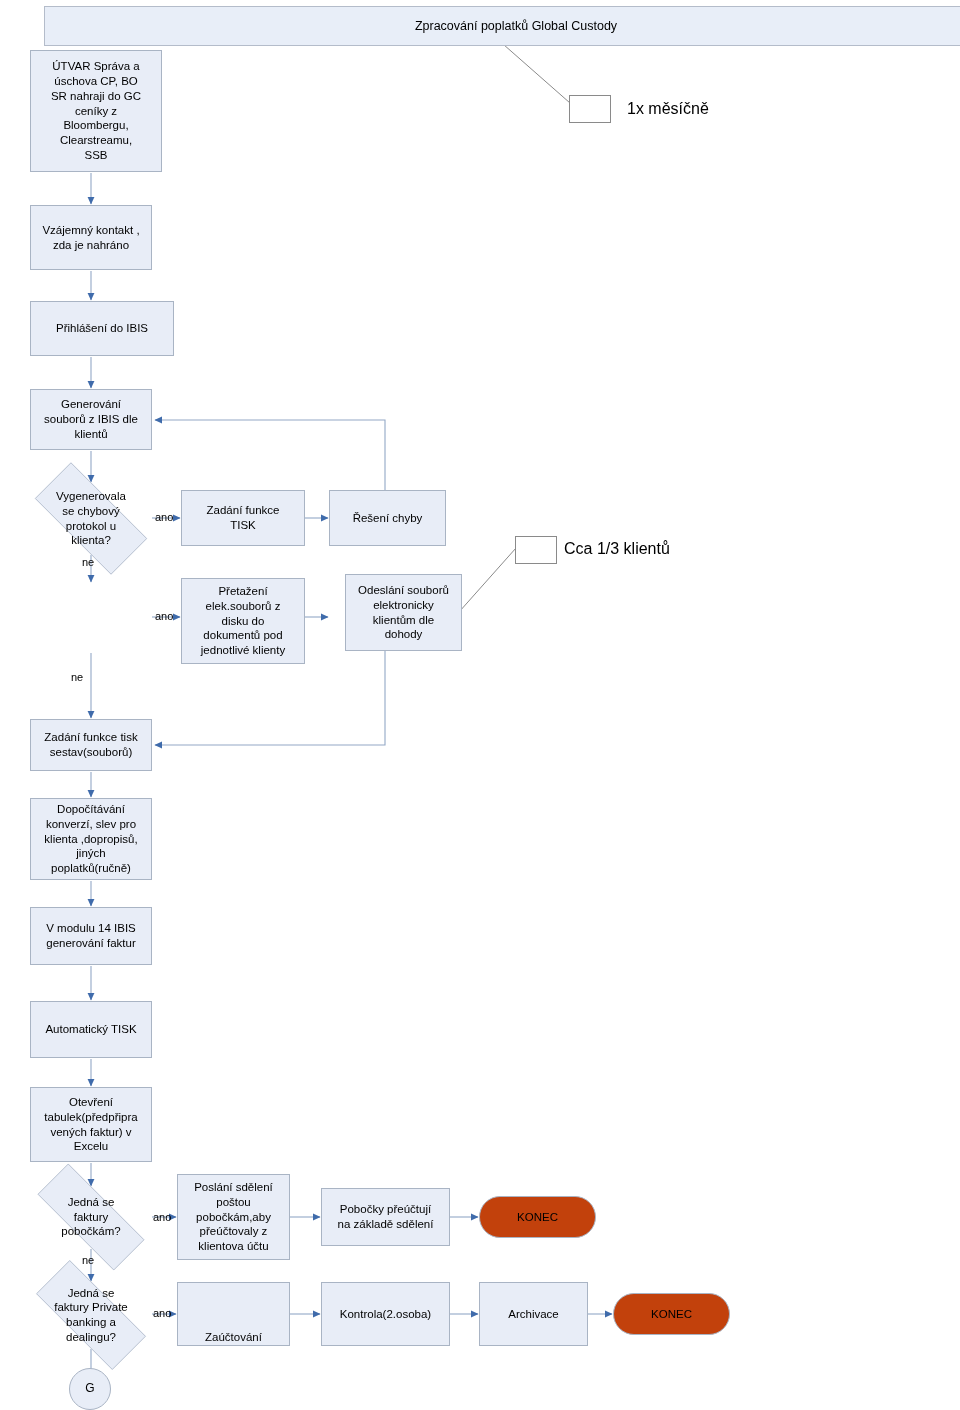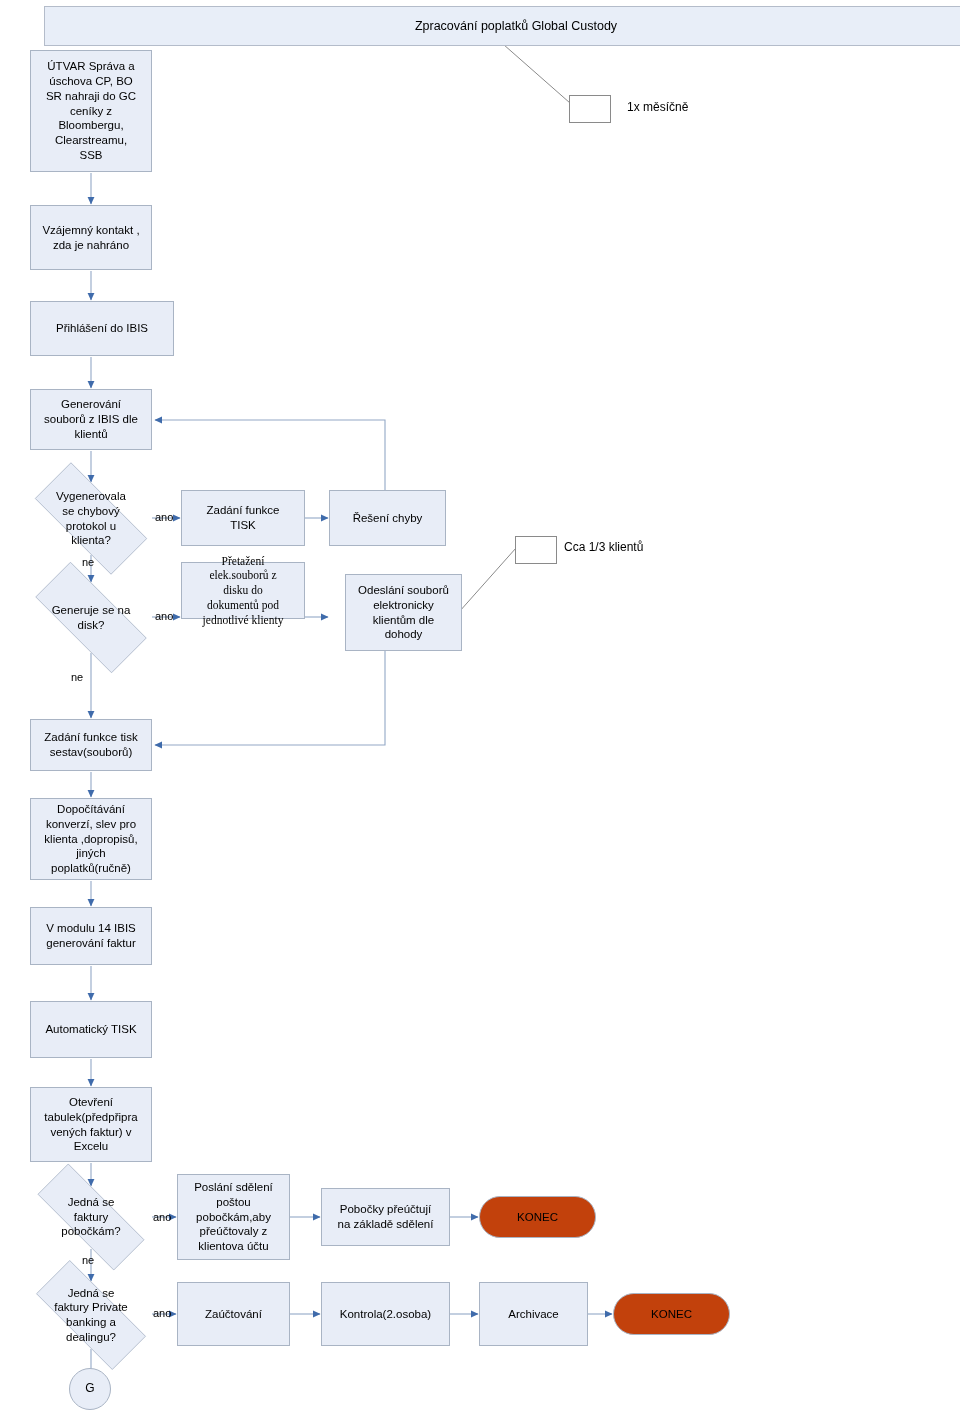--- a/index.html
+++ b/index.html
@@ -90,21 +90,21 @@
 
   
   .callout-box {
     position: absolute;
     background: #ffffff;
     border: 1px solid #8a8a8a;
     z-index: 4;
   }
   .callout-label {
     position: absolute;
-    font-size: 12px;
+    font-size: 16px;
     color: #000000;
     white-space: nowrap;
     z-index: 4;
   }
 
   
   .elabel {
     position: absolute;
     font-size: 11px;
     color: #000000;
@@ -199,21 +199,21 @@
   <div class="node banner" style="left:8px; top:6px; width:944px; height:40px;">
     <span class="txt">Zpracování poplatků Global Custody</span>
   </div>
 
   <div class="callout-box" style="left:569px; top:95px; width:40px; height:26px;"></div>
   <div class="callout-label" style="left:627px; top:100px;">1x měsíčně</div>
 
   <div class="callout-box" style="left:515px; top:536px; width:40px; height:26px;"></div>
   <div class="callout-label" style="left:564px; top:540px;">Cca 1/3 klientů</div>
 
-  <div class="node proc" style="left:30px; top:50px; width:122px; height:122px;">
+  <div class="node proc" style="left:30px; top:50px; width:132px; height:122px;">
     <span class="txt">ÚTVAR Správa a
 úschova CP, BO
 SR nahraji do GC
 ceníky z
 Bloombergu,
 Clearstreamu,
 SSB</span>
   </div>
 
   <div class="node proc" style="left:30px; top:205px; width:122px; height:65px;">
@@ -232,25 +232,20 @@
   </div>
 
   <div class="node dec" style="left:14px; top:482px; width:154px; height:73px;">
     <span class="dia"></span>
     <span class="txt">Vygenerovala
 se chybový
 protokol u
 klienta?</span>
   </div>
 
-  <div class="node dec" style="left:14px; top:582px; width:154px; height:71px;">
-    <span class="dia"></span>
-    <span class="txt">Generuje se na
-disk?</span>
-  </div>
 
   <div class="node proc" style="left:30px; top:719px; width:122px; height:52px;">
     <span class="txt">Zadání funkce tisk
 sestav(souborů)</span>
   </div>
 
   <div class="node proc" style="left:30px; top:798px; width:122px; height:82px;">
     <span class="txt">Dopočítávání
 konverzí, slev pro
 klienta ,dopropisů,
@@ -295,21 +290,21 @@
 
   <div class="node proc" style="left:329px; top:490px; width:117px; height:56px;">
     <span class="txt">Řešení chyby</span>
   </div>
 
   <div class="node proc" style="left:181px; top:490px; width:124px; height:56px;">
     <span class="txt">Zadání funkce
 TISK</span>
   </div>
 
-  <div class="node proc" style="left:181px; top:562px; width:124px; height:57px;font-family:Liberation Serif, serif;">
+  <div class="node proc" style="left:181px; top:578px; width:124px; height:86px;">
     <span class="txt">Přetažení
 elek.souborů z
 disku do
 dokumentů pod
 jednotlivé klienty</span>
   </div>
 
   <div class="node proc" style="left:329px; top:574px; width:117px; height:77px;margin-left:16px;">
     <span class="txt">Odeslání souborů
 elektronicky
@@ -327,21 +322,21 @@
 
   <div class="node proc" style="left:321px; top:1188px; width:129px; height:58px;">
     <span class="txt">Pobočky přeúčtují
 na základě sdělení</span>
   </div>
 
   <div class="node term" style="left:479px; top:1196px; width:117px; height:42px;">
     <span class="txt">KONEC</span>
   </div>
 
-  <div class="node proc" style="left:177px; top:1282px; width:113px; height:64px;">
+  <div class="node proc" style="left:177px; top:1282px; width:113px; height:64px;align-items:flex-end;">
     <span class="txt">Zaúčtování</span>
   </div>
 
   <div class="node proc" style="left:321px; top:1282px; width:129px; height:64px;">
     <span class="txt">Kontrola(2.osoba)</span>
   </div>
 
   <div class="node proc" style="left:479px; top:1282px; width:109px; height:64px;">
     <span class="txt">Archivace</span>
   </div>

